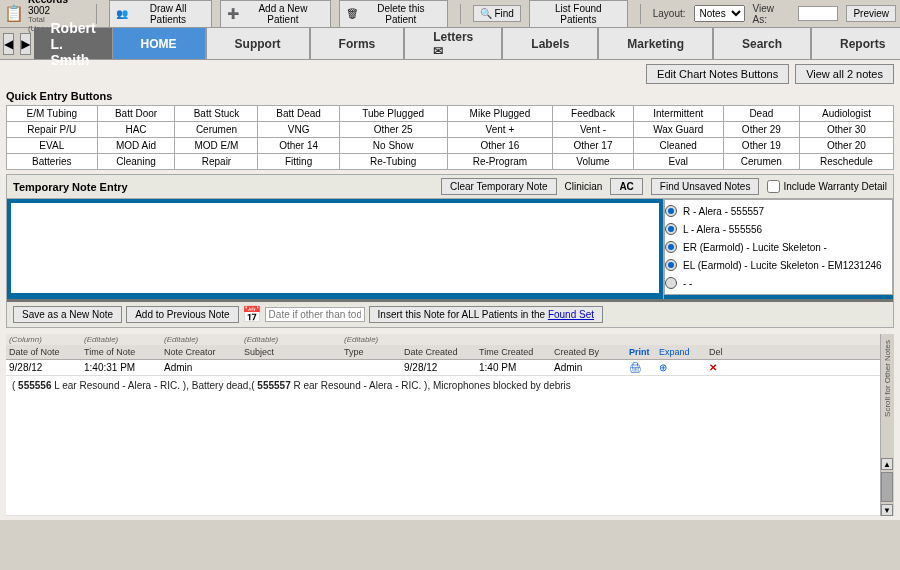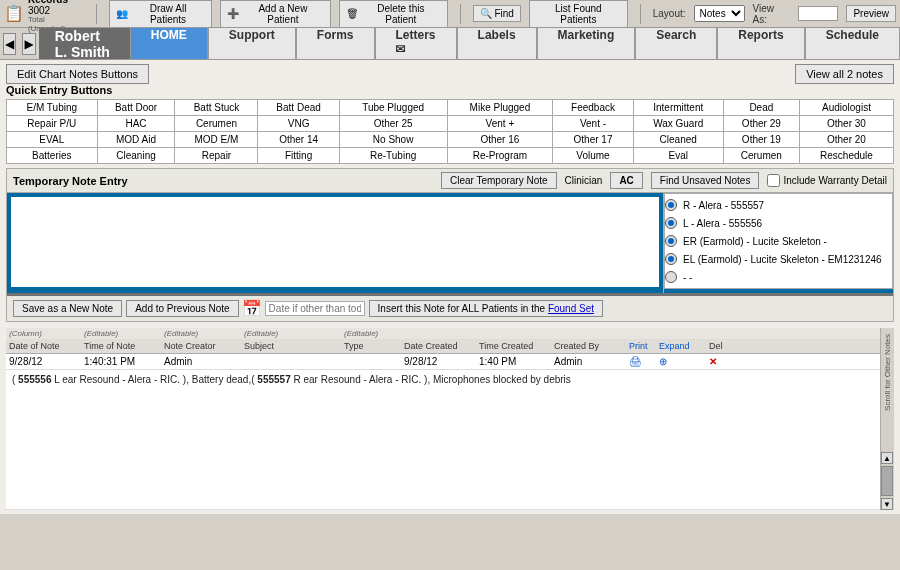--- a/index.html
+++ b/index.html
@@ -13,33 +13,33 @@
     .toolbar-label { font-size: 10px; color: #333; }
     .toolbar-input { border: 1px solid #999; font-size: 10px; padding: 1px 3px; width: 80px; }
 
     
     .patient-header { background: #d4d0c8; display: flex; align-items: center; height: 32px; border-bottom: 1px solid #999; }
     .nav-arrow { background: #e0e0e0; border: 1px solid #888; width: 22px; height: 22px; display: flex; align-items: center; justify-content: center; cursor: pointer; font-size: 12px; margin: 0 3px; }
     .patient-name { background: #6b6b6b; color: white; font-size: 14px; font-weight: bold; padding: 4px 16px; margin-right: 0; height: 100%; display: flex; align-items: center; }
 
     
     .nav-tabs { display: flex; height: 100%; }
-    .nav-tab { padding: 0 20px; display: flex; cursor: pointer; font-size: 12px; font-weight: bold; border-left: 1px solid #999; border-right: 1px solid #999; background: #e8e8e8; color: #333; }
+    .nav-tab { padding: 0 28px; display: flex; align-items: center; cursor: pointer; font-size: 12px; font-weight: bold; border-left: 1px solid #999; border-right: 1px solid #999; background: #e8e8e8; color: #333; }
     .nav-tab.active { background: #4a90d9; color: white; }
 
     
     .content { background: #f0ede8; padding: 4px 6px; }
 
     
     .quick-entry-header { font-size: 11px; font-weight: bold; margin-bottom: 3px; }
     .quick-table { width: 100%; border-collapse: collapse; margin-bottom: 4px; }
     .quick-table td { border: 1px solid #aaa; padding: 2px 4px; text-align: center; font-size: 10px; background: #fff; cursor: pointer; }
 
     
-    .notes-btn-row { display: flex; justify-content: space-between; gap: 6px; margin-bottom: 0; }
+    .notes-btn-row { display: flex; justify-content: flex-end; gap: 6px; margin-bottom: 6px; }
     .btn-outline { border: 1px solid #888; background: #e8e8e8; padding: 3px 10px; font-size: 11px; cursor: pointer; }
 
     
     .temp-note-section { border: 1px solid #aaa; background: #0369a1; margin-bottom: 6px; }
     .temp-note-header { display: flex; align-items: center; padding: 3px 6px; background: #e8e8e0; border-bottom: 1px solid #aaa; gap: 8px; }
     .temp-note-title { font-weight: bold; font-size: 11px; flex: 1; }
     .btn-clear { background: #e8e8e8; border: 1px solid #888; padding: 2px 8px; font-size: 10px; cursor: pointer; }
     .btn-ac { background: #e8e8e8; border: 1px solid #888; padding: 2px 8px; font-size: 10px; cursor: pointer; font-weight: bold; }
     .btn-find { background: #e8e8e8; border: 1px solid #888; padding: 2px 8px; font-size: 10px; cursor: pointer; }
     .warranty-check { display: flex; align-items: center; gap: 3px; font-size: 10px; margin-left: auto; }
@@ -74,21 +74,21 @@
     .notes-header-row { display: flex; font-size: 9px; color: #333; background: #e0ddd8; border-bottom: 1px solid #aaa; }
     .nh-col { padding: 2px 3px; overflow: hidden; white-space: nowrap; }
     .nh-date { width: 75px; }
     .nh-time { width: 80px; }
     .nh-creator { width: 80px; }
     .nh-subject { width: 100px; }
     .nh-type { width: 60px; }
     .nh-datecr { width: 75px; }
     .nh-timecr { width: 75px; }
     .nh-createdby { width: 75px; }
-    .nh-print { width: 30px; color: #0055cc; }
+    .nh-print { width: 30px; color: #0055cc; font-weight: bold; }
     .nh-expand { width: 50px; color: #0055cc; }
     .nh-del { width: 30px; }
 
     .notes-data-row { display: flex; font-size: 10px; background: #fff; border-bottom: 1px solid #ddd; align-items: center; }
     .nd-col { padding: 2px 3px; overflow: hidden; white-space: nowrap; }
     .nd-date { width: 75px; }
     .nd-time { width: 80px; }
     .nd-creator { width: 80px; }
     .nd-subject { width: 100px; }
     .nd-type { width: 60px; }

